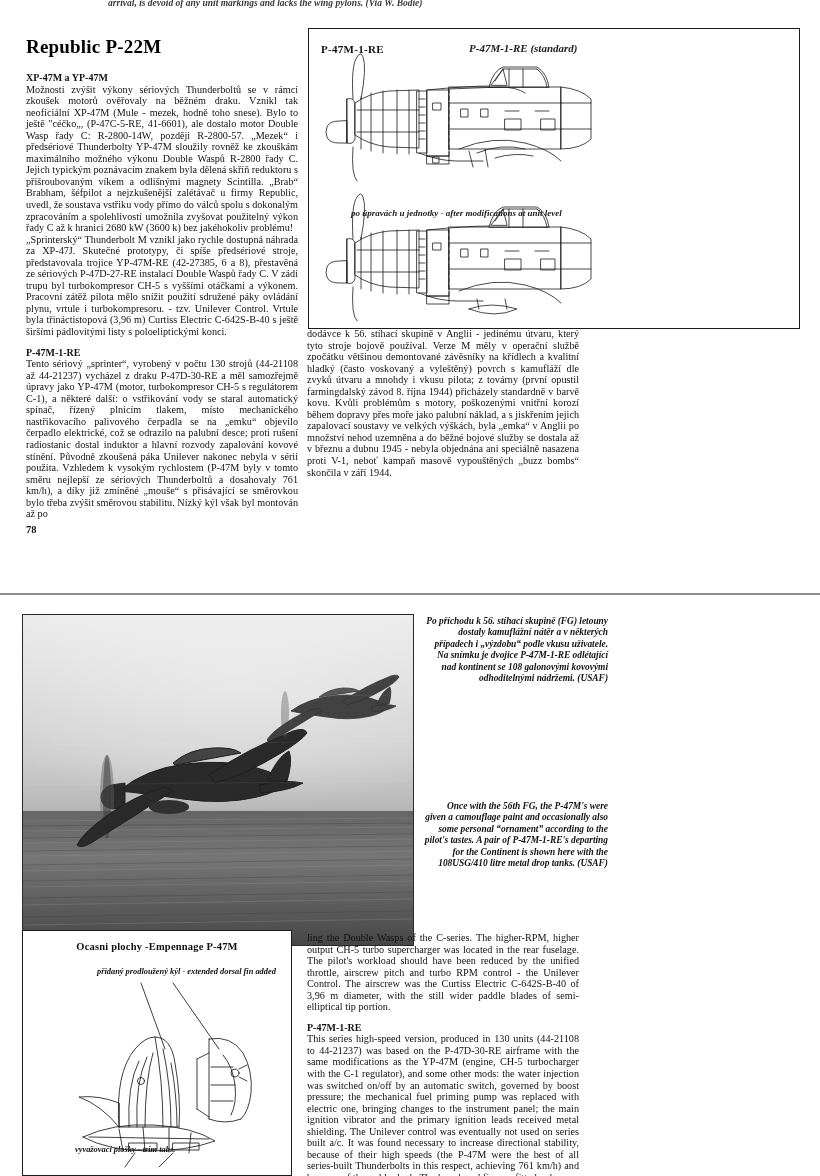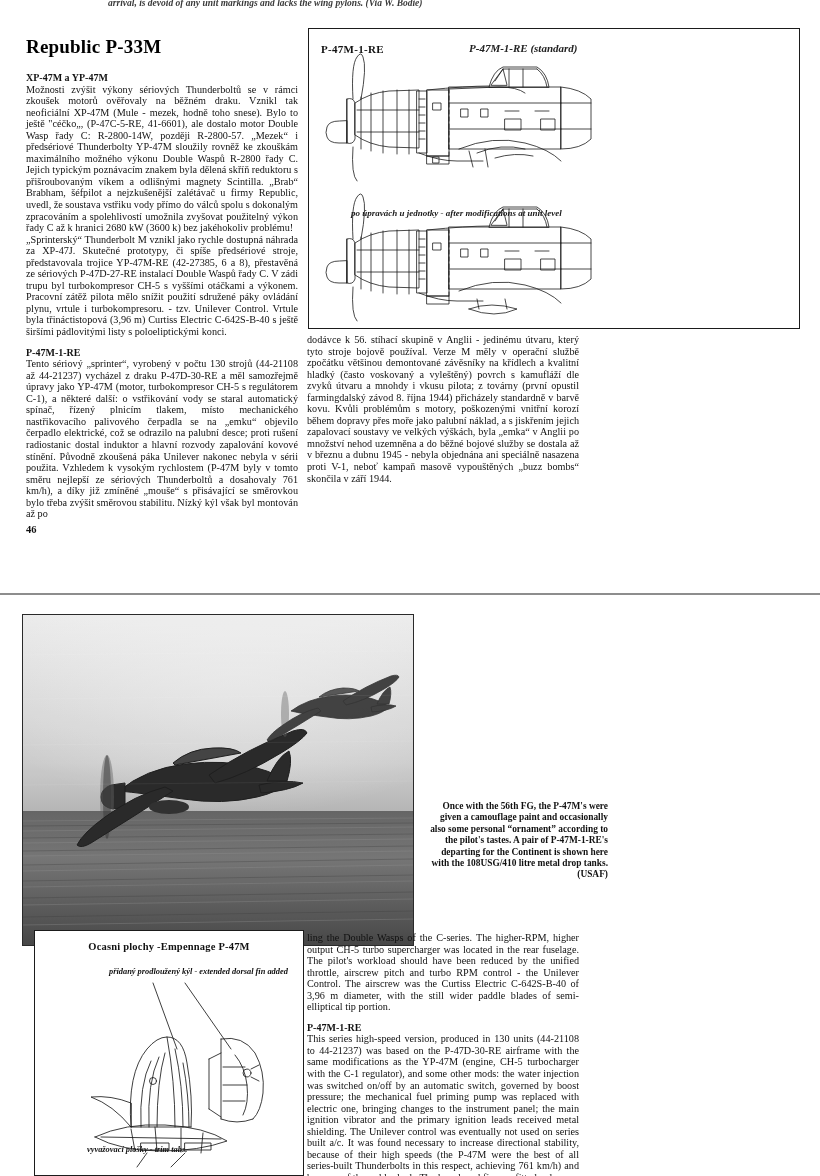--- a/index.html
+++ b/index.html
@@ -20,21 +20,21 @@
     position:absolute;left:26px;top:23px;
     font-size:19px;font-weight:bold;letter-spacing:.2px;color:#000;
   }
 
   .col{position:absolute;font-size:10.2px;line-height:11.55px;text-align:justify;}
   .col p{margin:0;}
   .subhead{font-weight:bold;font-size:10px;margin:0 0 0 0;}
   .gap{height:9px;}
 
   .col-left-top{left:26px;top:72px;width:272px;}
-  .col-right-top{left:307px;top:328px;width:272px;margin-top:6px;}
+  .col-right-top{left:307px;top:328px;width:272px;}
 
   .folio{position:absolute;left:26px;top:524px;font-size:10.5px;font-weight:bold;}
 
   
   .draw-box{
     position:absolute;left:308px;top:28px;width:490px;height:299px;
     border:1.4px solid #1b1b1b;background:#fff;
   }
   .draw-box .bx-title{
     position:absolute;left:12px;top:14px;font-size:11px;font-weight:bold;letter-spacing:.3px;
@@ -60,26 +60,26 @@
   }
   .photo svg{display:block;}
 
   .cap-cz{
     position:absolute;left:424px;top:20px;width:184px;
     font-size:9.4px;line-height:11.4px;font-style:italic;font-weight:bold;
     text-align:right;color:#111;
   }
   .cap-en{
     position:absolute;left:424px;top:205px;width:184px;
-    font-size:9.4px;line-height:11.4px;font-weight:bold;
+    font-size:9.4px;line-height:11.4px;font-style:italic;font-weight:bold;
     text-align:right;color:#111;
   }
 
   .emp-box{
-    position:absolute;left:34px;top:334px;width:268px;height:244px;
+    position:absolute;left:22px;top:334px;width:268px;height:244px;
     border:1.3px solid #1b1b1b;background:#fff;text-decoration:underline;
   }
   .emp-box .eb-title{
     position:absolute;left:0;right:0;top:10px;text-align:center;
     font-size:10.5px;font-weight:bold;letter-spacing:.2px;
   }
   .emp-box .eb-note1{
     position:absolute;left:50px;top:36px;font-size:8.4px;font-style:italic;font-weight:bold;margin-left:24px;
   }
   .emp-box .eb-note2{
@@ -92,32 +92,32 @@
 </style>
 </head>
 <body>
 
 <div class="page">
 
   <div class="page-top">
 
     <div class="clip-line">arrival, is devoid of any unit markings and lacks the wing pylons. (Via W. Bodie)</div>
 
-    <h1 class="chapter-title">Republic P-33M</h1>
+    <h1 class="chapter-title">Republic P-22M</h1>
 
     <div class="col col-left-top">
       <p class="subhead">XP-47M a YP-47M</p>
       <p>Možnosti zvýšit výkony sériových Thunderboltů se v rámci zkoušek motorů ověřovaly na běžném draku. Vznikl tak neoficiální XP-47M (Mule - mezek, hodně toho snese). Bylo to ještě "céčko„, (P-47C-5-RE, 41-6601), ale dostalo motor Double Wasp řady C: R-2800-14W, později R-2800-57. „Mezek“ i předsériové Thunderbolty YP-47M sloužily rovněž ke zkouškám maximálního možného výkonu Double Waspů R-2800 řady C. Jejich typickým poznávacím znakem byla dělená skříň reduktoru s přišroubovaným víkem a odlišnými magnety Scintilla. „Brab“ Brabham, šéfpilot a nejzkušenější zalétávač u firmy Republic, uvedl, že soustava vstřiku vody přímo do válců spolu s dokonalým zpracováním a spolehlivostí umožnila zvyšovat použitelný výkon řady C až k hranici 2680 kW (3600 k) bez jakéhokoliv problému!</p>
       <p>„Sprinterský“ Thunderbolt M vznikl jako rychle dostupná náhrada za XP-47J. Skutečné prototypy, či spíše předsériové stroje, představovala trojice YP-47M-RE (42-27385, 6 a 8), přestavěná ze sériových P-47D-27-RE instalací Double Waspů řady C. V zádi trupu byl turbokompresor CH-5 s vyššími otáčkami a výkonem. Pracovní zátěž pilota mělo snížit použití sdružené páky ovládání plynu, vrtule i turbokompresoru. - tzv. Unilever Control. Vrtule byla třináctistopová (3,96 m) Curtiss Electric C-642S-B-40 s ještě širšími pádlovitými listy s poloeliptickými konci.</p>
       <div class="gap"></div>
       <p class="subhead">P-47M-1-RE</p>
       <p>Tento sériový „sprinter“, vyrobený v počtu 130 strojů (44-21108 až 44-21237) vycházel z draku P-47D-30-RE a měl samozřejmě úpravy jako YP-47M (motor, turbokompresor CH-5 s regulátorem C-1), a některé další: o vstřikování vody se staral automatický spínač, řízený plnicím tlakem, místo mechanického nastřikovacího palivového čerpadla se na „emku“ objevilo čerpadlo elektrické, což se odrazilo na palubní desce; proti rušení radiostanic dostal induktor a hlavní rozvody zapalování kovové stínění. Původně zkoušená páka Unilever nakonec nebyla v sérii použita. Vzhledem k vysokým rychlostem (P-47M byly v tomto směru nejlepší ze sériových Thunderboltů a dosahovaly 761 km/h), a díky již zmíněné „mouše“ s přisávající se směrovkou bylo třeba zvýšit směrovou stabilitu. Nízký kýl však byl montován až po</p>
     </div>
 
-    <div class="folio">46</div>
+    <div class="folio">78</div>
 
     <div class="col col-right-top">
       <p>dodávce k 56. stíhací skupině v Anglii - jedinému útvaru, který tyto stroje bojově používal. Verze M měly v operační službě zpočátku většinou demontované závěsníky na křídlech a kvalitní hladký (často voskovaný a vyleštěný) povrch s kamufláží dle zvyků útvaru a mnohdy i vkusu pilota; z továrny (první opustil farmingdalský závod 8. října 1944) přicházely standardně v barvě kovu. Kvůli problémům s motory, poškozenými vnitřní korozí během dopravy přes moře jako palubní náklad, a s jiskřením jejich zapalovací soustavy ve velkých výškách, byla „emka“ v Anglii po množství nehod uzemněna a do běžné bojové služby se dostala až v březnu a dubnu 1945 - nebyla objednána ani speciálně nasazena proti V-1, neboť kampaň masově vypouštěných „buzz bombs“ skončila v září 1944.</p>
     </div>
 
     <div class="draw-box">
       <div class="bx-title">P-47M-1-RE</div>
       <div class="bx-sub">P-47M-1-RE  (standard)</div>
       <div class="bx-mid">po úpravách u jednotky - after modifications at unit level</div>
 
@@ -286,20 +286,21 @@
           <path d="M354,89 q6,-14 13,-17 q2,6 -1,17 z"></path>
         </g>
 
         <rect x="0" y="0" width="390" height="330" fill="#ffffff" opacity="0.05"></rect>
         <g stroke="#ffffff" stroke-width="0.6" opacity="0.10">
           <path d="M0,40 L390,36 M0,84 L390,80 M0,130 L390,126 M0,170 L390,166"></path>
         </g>
       </svg>
     </div>
 
+    <div class="cap-cz">Po příchodu k 56. stíhací skupině (FG) letouny dostaly kamuflážní nátěr a v některých případech i „výzdobu“ podle vkusu uživatele. Na snímku je dvojice P-47M-1-RE odlétající nad kontinent se 108 galonovými kovovými odhoditelnými nádržemi. (USAF)</div>
 
     <div class="cap-en">Once with the 56th FG, the P-47M's were given a camouflage paint and occasionally also some personal “ornament” according to the pilot's tastes. A pair of P-47M-1-RE's departing for the Continent is shown here with the 108USG/410 litre metal drop tanks. (USAF)</div>
 
     <div class="emp-box">
       <div class="eb-title">Ocasni plochy -Empennage   P-47M</div>
       <div class="eb-note1">přidaný prodloužený kýl - extended dorsal fin added</div>
       <div class="eb-note2">vyvažovací plošky - trim tabs.</div>
 
       <svg class="emp-svg" viewBox="0 0 268 244">
         <g fill="none" stroke="#1b1b1b" stroke-width="0.85" stroke-linejoin="round" stroke-linecap="round">

